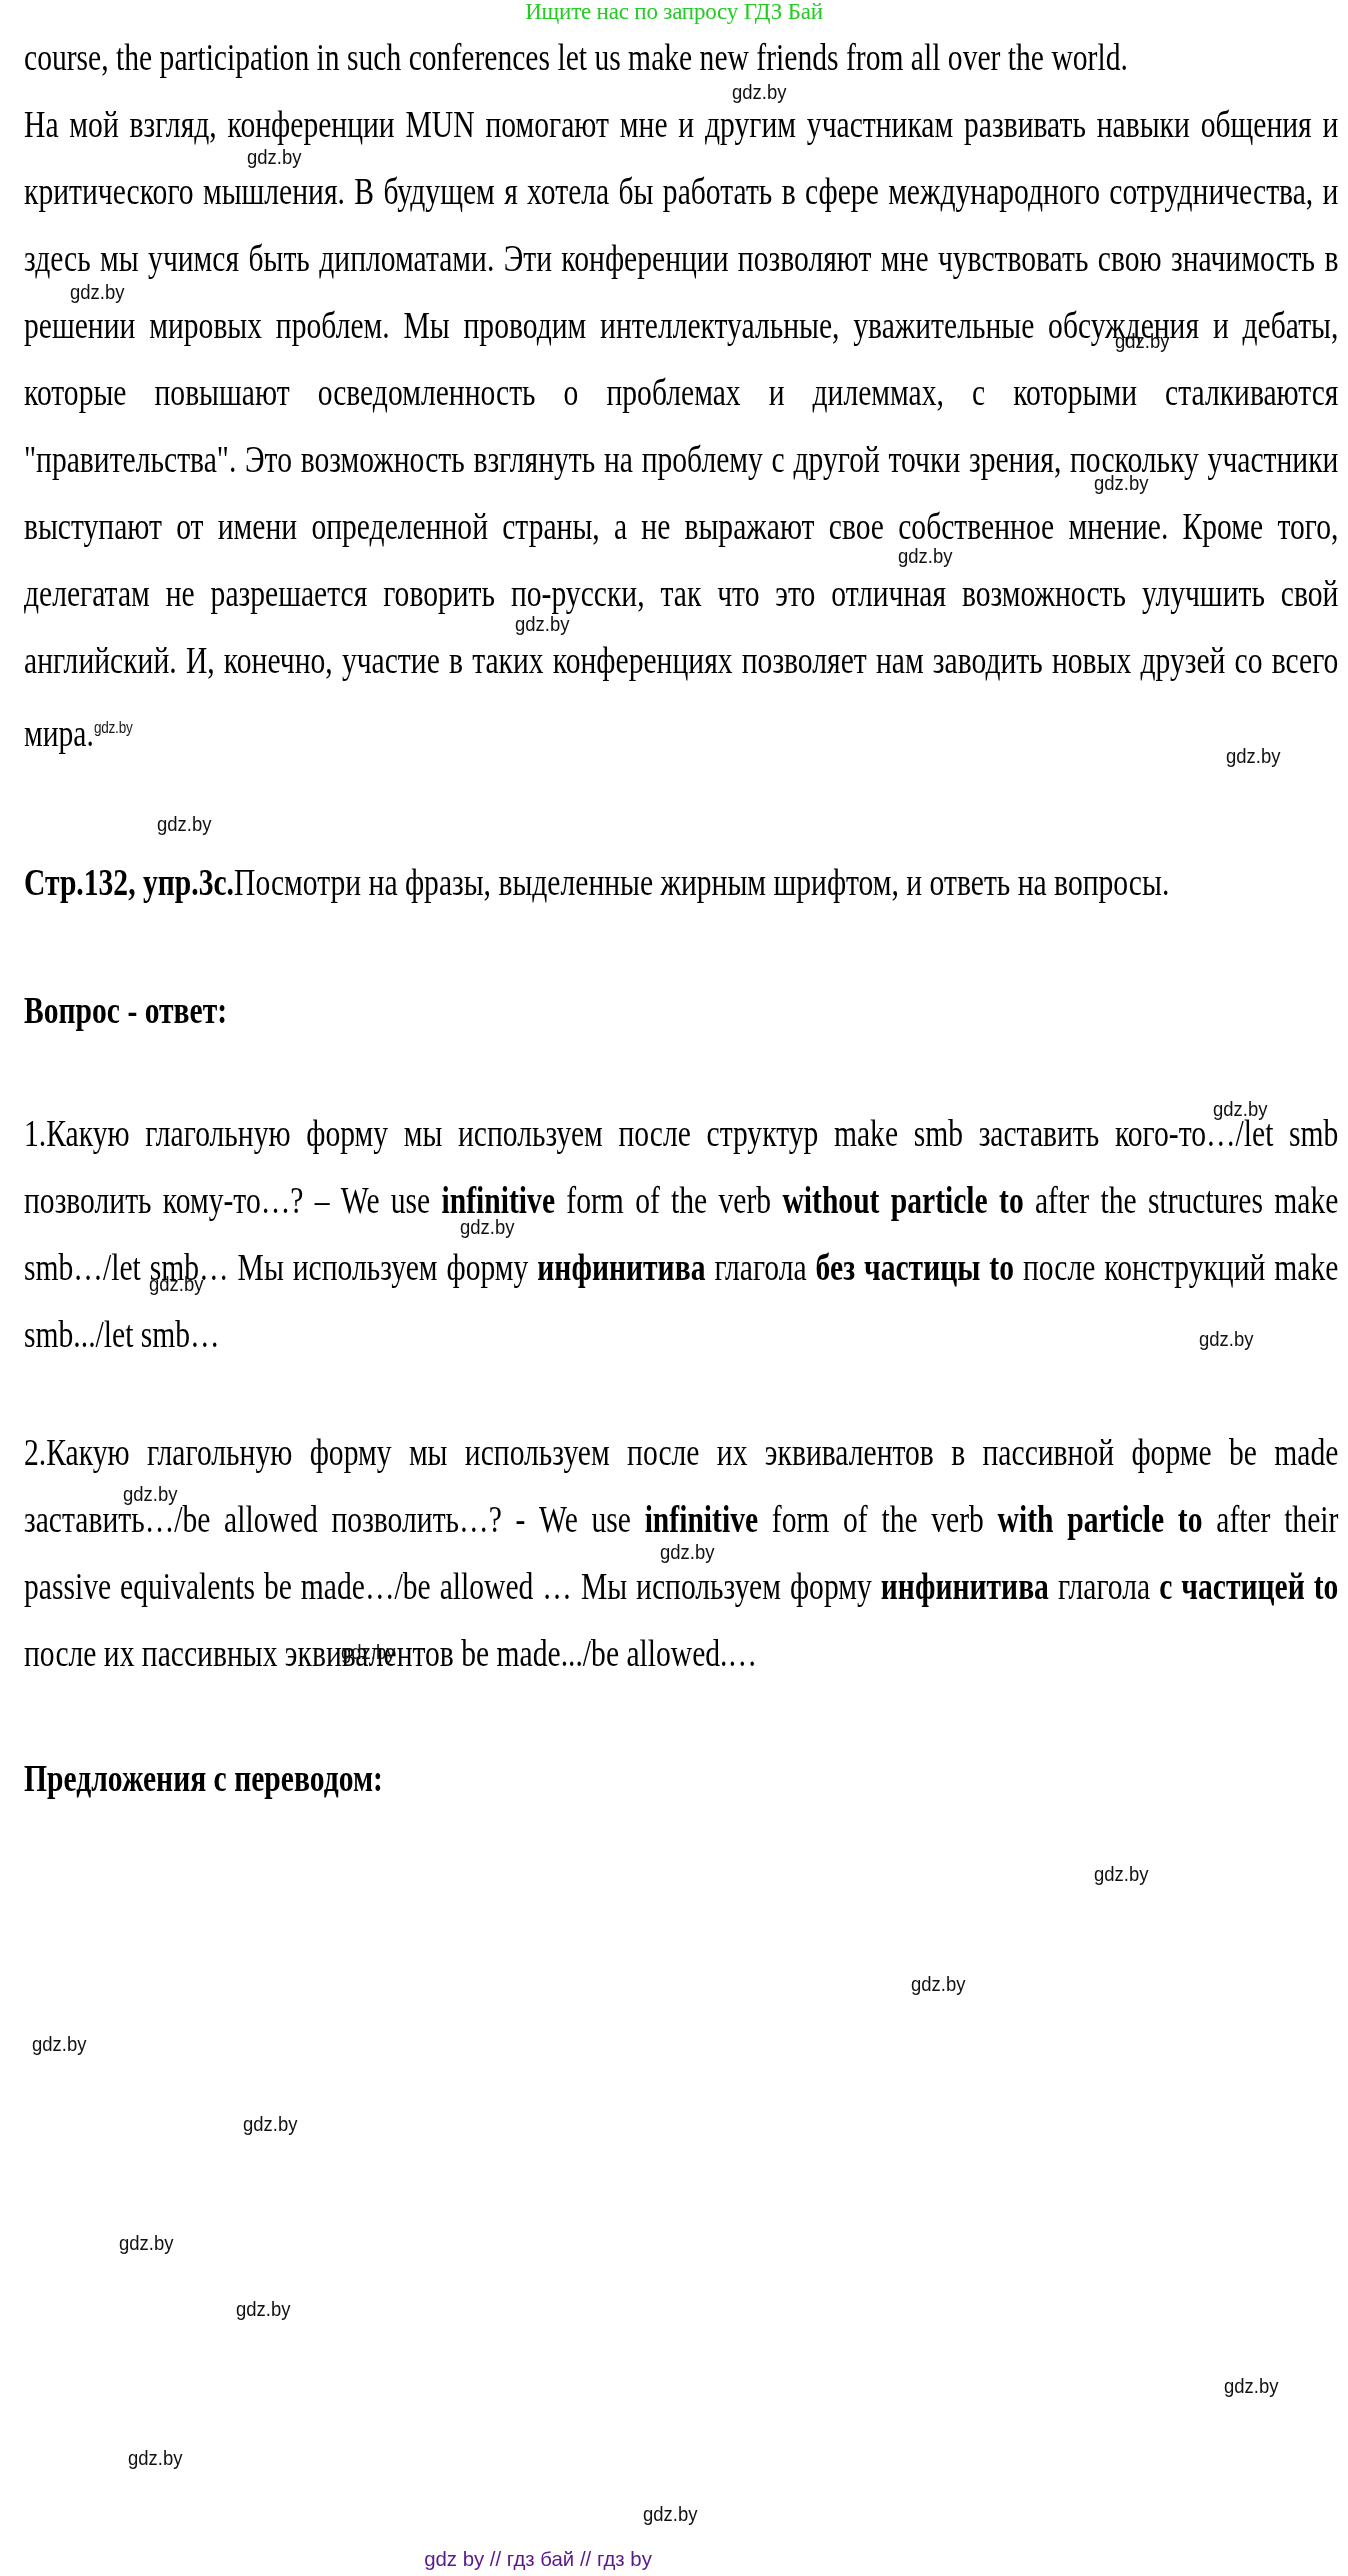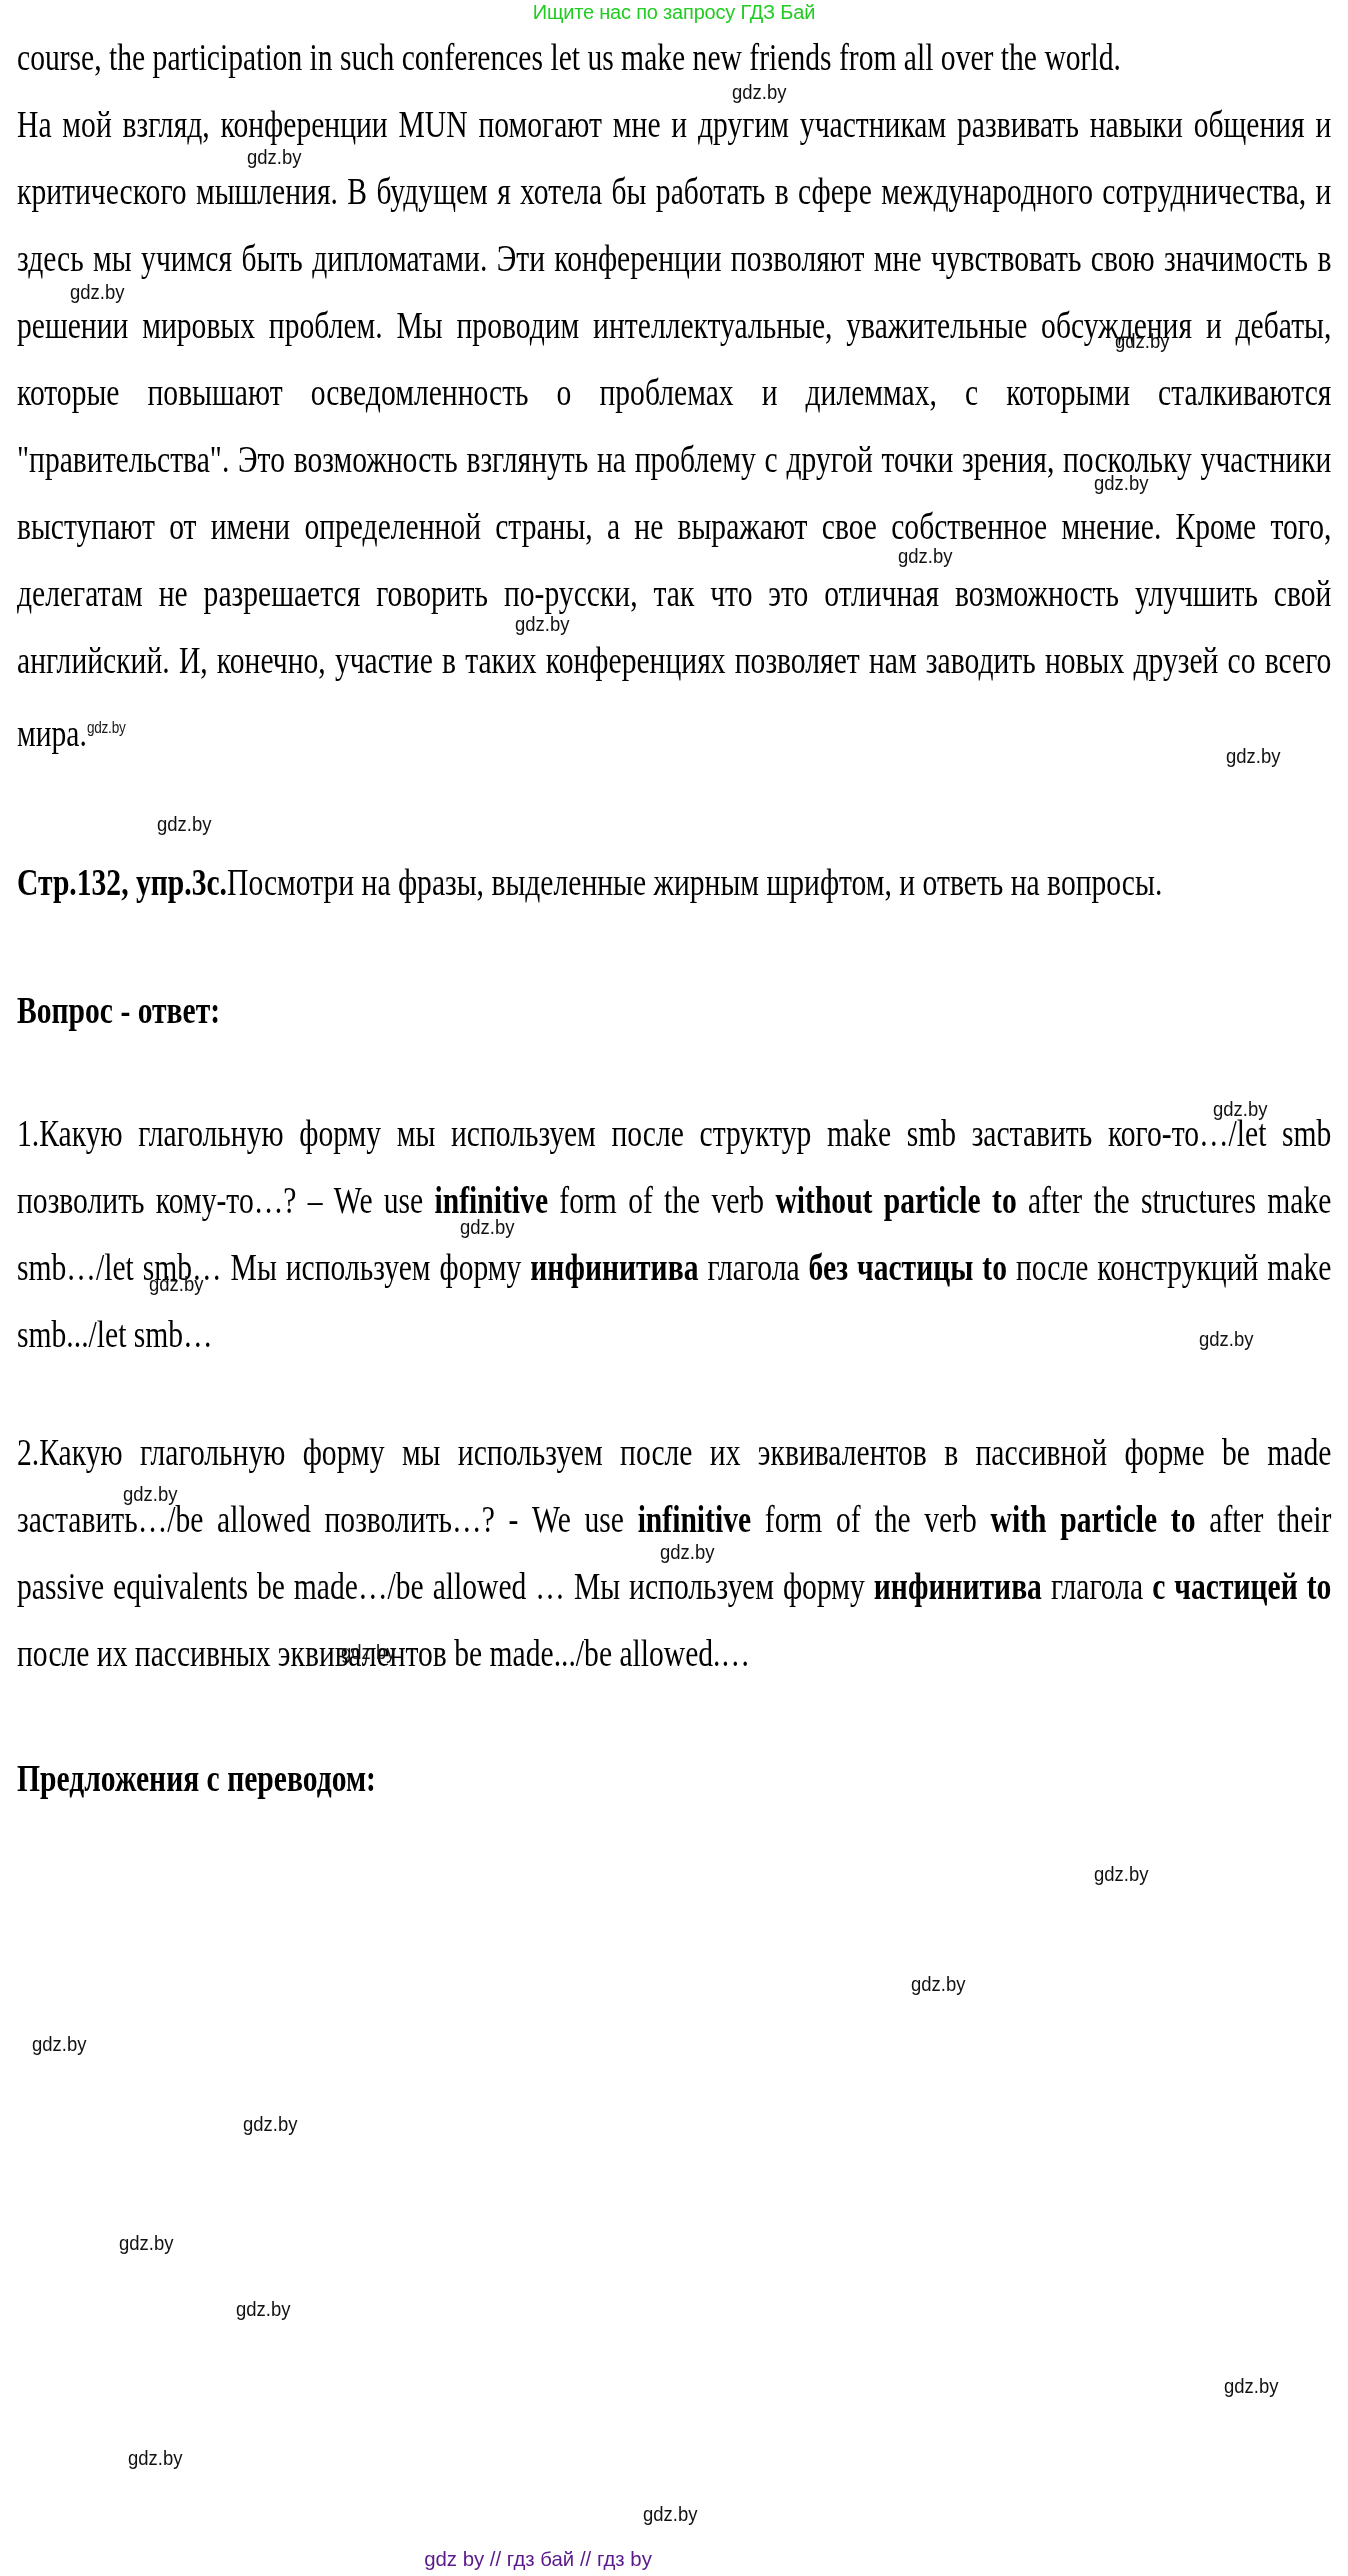--- a/index.html
+++ b/index.html
@@ -15,32 +15,32 @@
     overflow: hidden;
   }
 
   
   #promo-banner {
     position: absolute;
     top: 0px;
     left: 0;
     width: 1348px;
     text-align: center;
-    font-family: Liberation Sans, sans-serif;
-    font-size: 20px;
+    font-family: Liberation Serif, serif;
+    font-size: 23px;
     line-height: 24px;
     color: #22cc22;
     letter-spacing: -0.2px;
     white-space: nowrap;
   }
 
   
   #doc {
     position: absolute;
-    left: 17px;
+    left: 24px;
     top: 24px;
     width: 1316px;
   }
 
   .para {
     margin: 0;
     text-align: justify;
     text-justify: inter-word;
     font-size: 37px;
     line-height: 67px;

